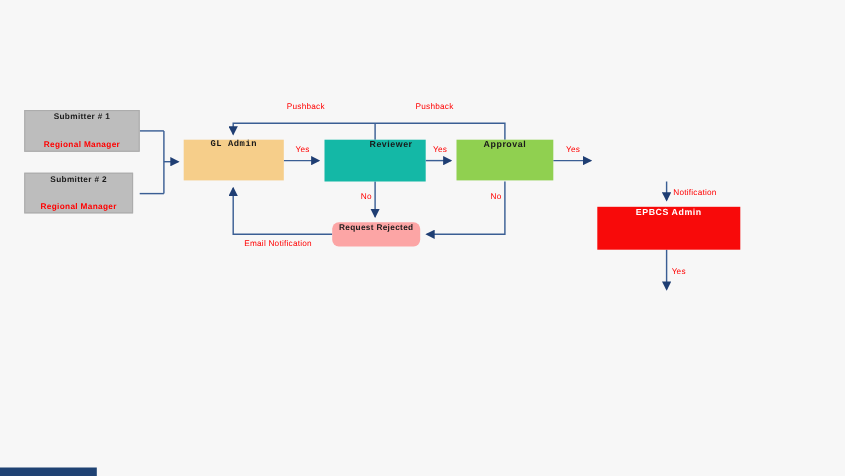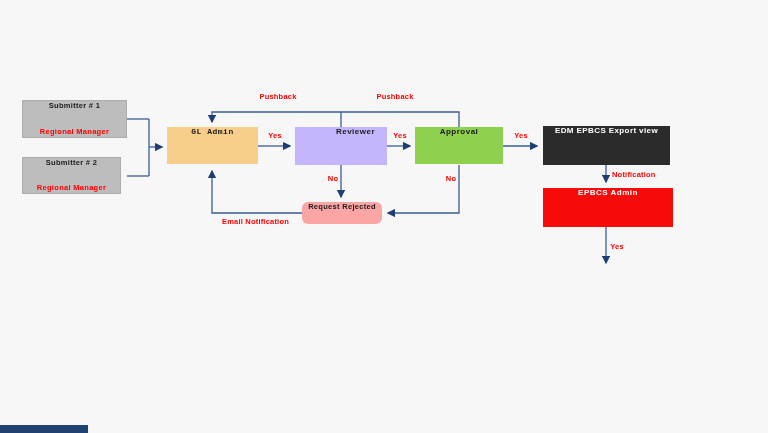--- a/index.html
+++ b/index.html
@@ -17,27 +17,27 @@
   .node{
     position:absolute;display:flex;flex-direction:column;
     align-items:center;justify-content:space-between;text-align:center;
     font-weight:bold;box-sizing:border-box;
   }
   .node .line{white-space:nowrap;}
   .gray{background:#bdbdbd;border:1px solid #acacac;}
   .gray .name{color:#1a1a1a;font-size:7.5px;line-height:10px;letter-spacing:0.3px;}
   .gray .role{color:#ff0000;font-size:7.5px;line-height:10px;letter-spacing:0.3px;}
   .tan{background:#f6ce8a;color:#1a1a1a;font-size:8px;letter-spacing:0.5px;}
-  .pink{background:#c4b5fd;color:#1a1a1a;font-size:8px;letter-spacing:0.5px;padding-left:29px;}
+  .pink{background:#14b8a6;color:#1a1a1a;font-size:8px;letter-spacing:0.5px;padding-left:29px;}
   .green{background:#90d050;color:#1a1a1a;font-size:8px;letter-spacing:0.5px;}
   .purple{background:#fca5a5;color:#1a1a1a;font-size:7.5px;border-radius:6px;letter-spacing:0.3px;}
   .dark{background:#2b2b2b;color:#ffffff;font-size:8px;letter-spacing:0.4px;}
   .red{background:#f80a0a;color:#ffffff;font-size:8px;letter-spacing:0.5px;}
   .elabel{
-    position:absolute;color:#ff0000;font-weight:bold;font-size:7.5px;
+    position:absolute;color:#ff0000;font-weight:normal;font-size:7.5px;
     letter-spacing:0.2px;white-space:nowrap;
   }
   .center{transform:translateX(-50%);}
   #footer-bar{
     position:absolute;left:0;top:425px;width:88px;height:8px;background:#1f4273;
   }
 </style>
 </head>
 <body>
 
@@ -93,23 +93,20 @@
   </div>
 
   <div class="node green" style="left:415px;top:127px;width:88px;height:37px;">
     <span class="line">Approval</span>
   </div>
 
   <div class="node purple" style="left:302px;top:202px;width:80px;height:22px;">
     <span class="line">Request Rejected</span>
   </div>
 
-  <div class="node dark" style="left:543px;top:126px;width:127px;height:39px;">
-    <span class="line">EDM EPBCS Export view</span>
-  </div>
 
   <div class="node red" style="left:543px;top:188px;width:130px;height:39px;">
     <span class="line">EPBCS Admin</span>
   </div>
 
 
   <span class="elabel center" style="left:278px;top:92px;">Pushback</span>
   <span class="elabel center" style="left:395px;top:92px;">Pushback</span>
 
   <span class="elabel center" style="left:275px;top:131px;">Yes</span>

